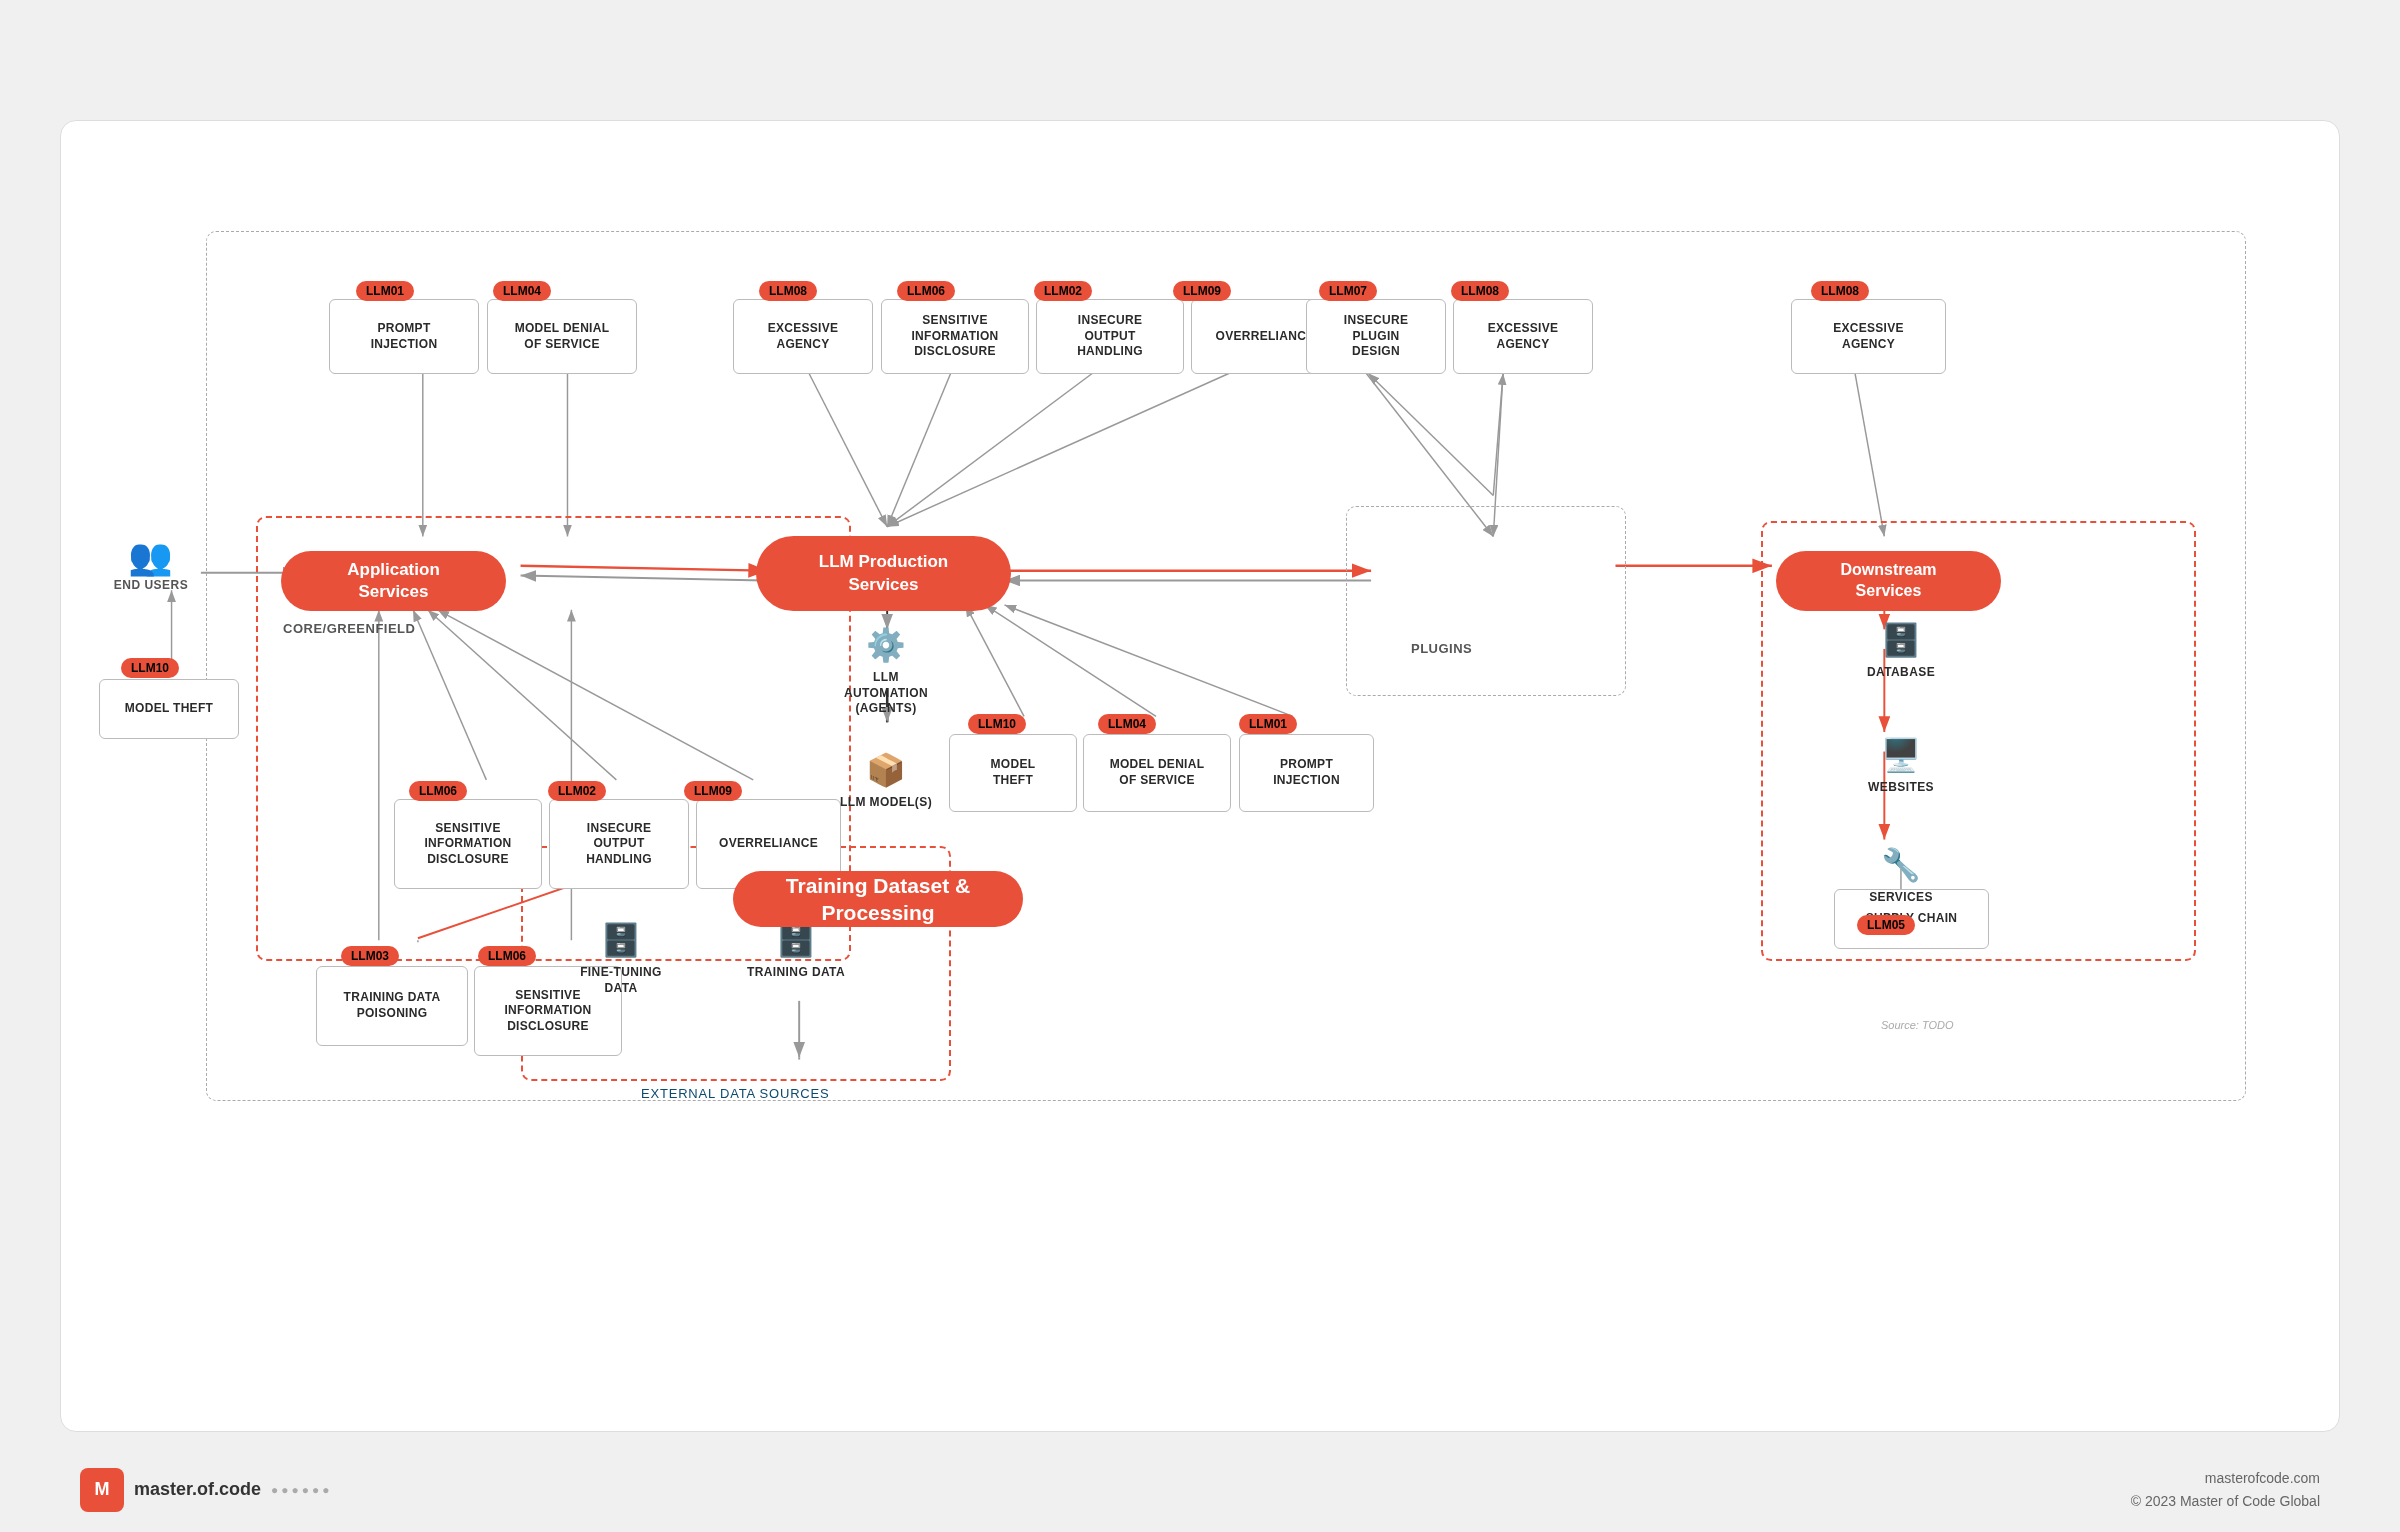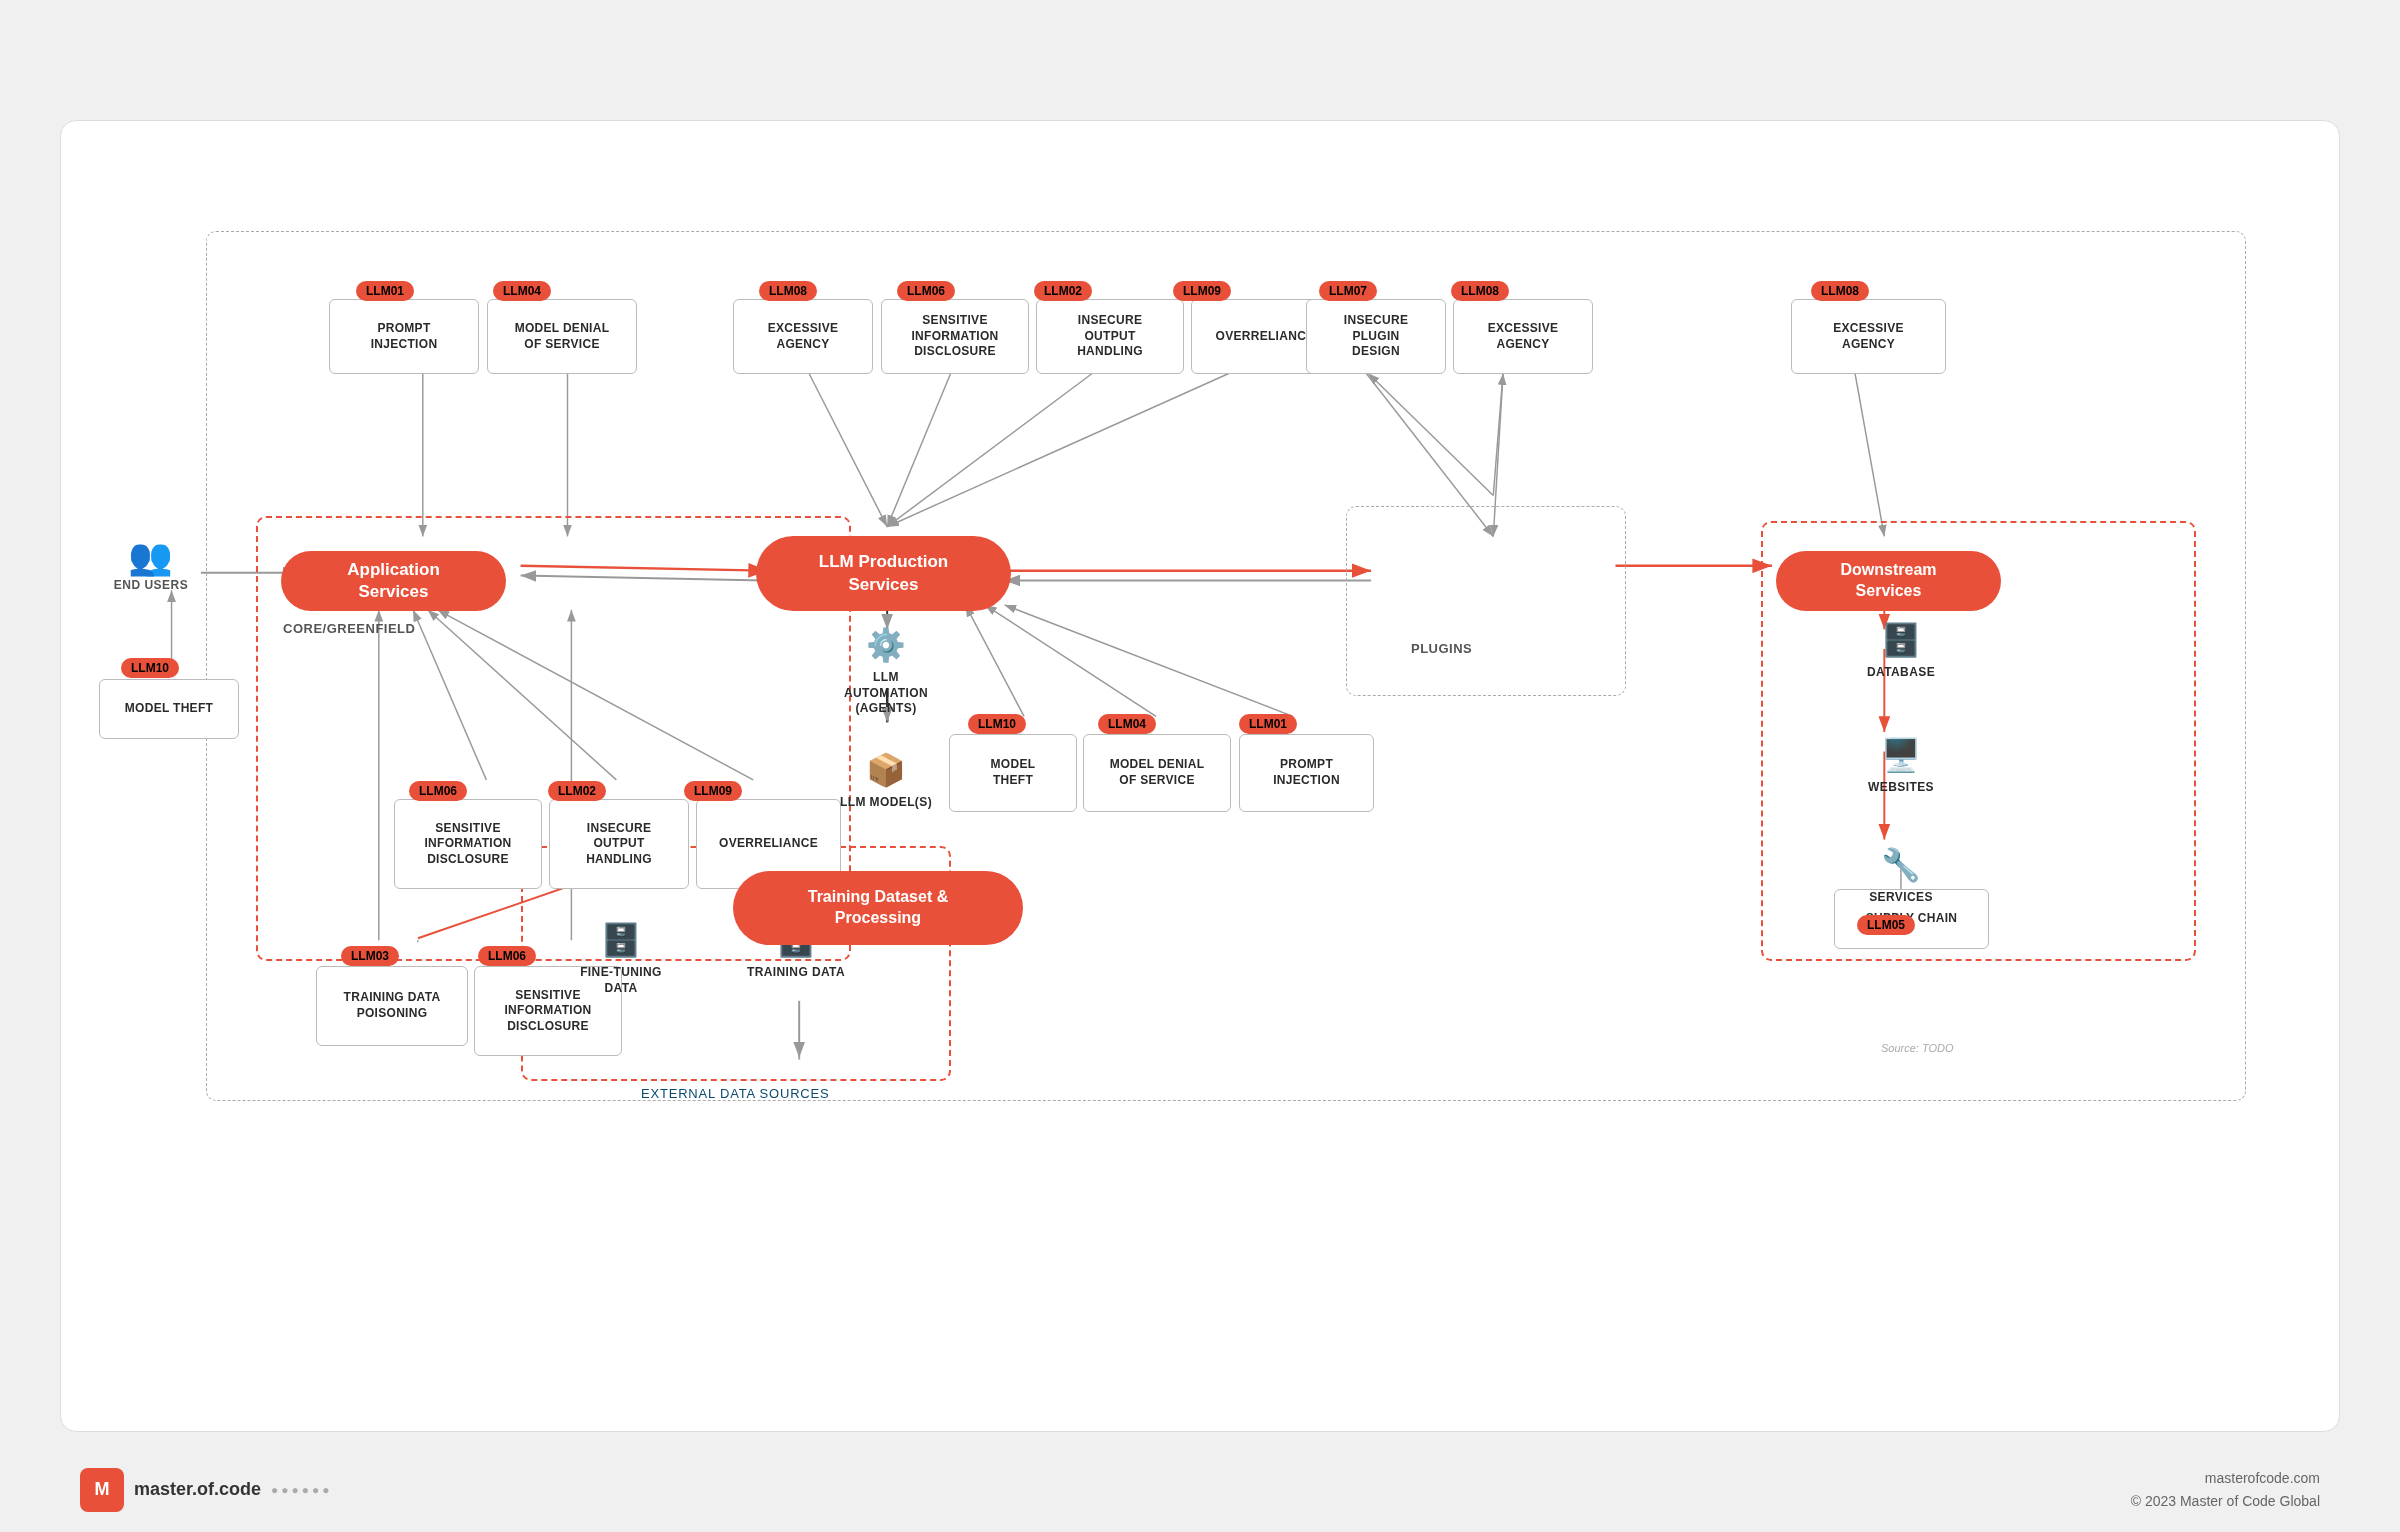--- a/index.html
+++ b/index.html
@@ -282,21 +282,21 @@
       <div class="label" style="font-size:12px; font-weight:700; color:#555; text-transform:uppercase; letter-spacing:0.5px; ">END USERS</div>
     </div>
 
     <div class="oval" style="left:220px; top:430px; width:225px; height:60px; font-size:17px;">Application<br>Services</div>
 
     <div class="oval" style="left:695px; top:415px; width:255px; height:75px; font-size:17px;">LLM Production<br>Services</div>
 
 
     <div class="oval" style="left:1715px; top:430px; width:225px; height:60px; font-size:16px;">Downstream<br>Services</div>
 
-    <div class="oval" style="left:672px; top:750px; width:290px; height:74px; font-size:16px; ">Training Dataset &amp;<br>Processing</div>
+    <div class="oval" style="left:672px; top:750px; width:290px; height:56px; font-size:21px; ">Training Dataset &amp;<br>Processing</div>
 
     <div class="badge" style="left:295px; top:160px; font-size:12px;">LLM01</div>
     <div class="badge" style="left:432px; top:160px; font-size:12px;">LLM04</div>
     <div class="badge" style="left:698px; top:160px; font-size:12px;">LLM08</div>
     <div class="badge" style="left:836px; top:160px; font-size:12px;">LLM06</div>
     <div class="badge" style="left:973px; top:160px; font-size:12px;">LLM02</div>
     <div class="badge" style="left:1112px; top:160px; font-size:12px;">LLM09</div>
     <div class="badge" style="left:1258px; top:160px; font-size:12px;">LLM07</div>
     <div class="badge" style="left:1390px; top:160px; font-size:12px;">LLM08</div>
     <div class="badge" style="left:1750px; top:160px; font-size:12px;">LLM08</div>
@@ -375,21 +375,21 @@
       <div class="icon-label">WEBSITES</div>
     </div>
 
     <div class="icon-box" style="left:1790px; top:725px; width:100px;">
       <div class="icon-img">🔧</div>
       <div class="icon-label">SERVICES</div>
     </div>
 
     <div style="position:absolute; left:580px; top:965px; font-size:13px; font-weight:400; color:#0c4a6e; text-transform:uppercase; letter-spacing:0.8px;">EXTERNAL DATA SOURCES</div>
 
-    <div style="position:absolute; left:1820px; top:921px; font-size:11px; color:#aaa; font-style:italic;">Source: TODO</div>
+    <div style="position:absolute; left:1820px; top:898px; font-size:11px; color:#aaa; font-style:italic;">Source: TODO</div>
 
   </div>
 
   <div class="footer">
     <div class="footer-logo">
       <div class="logo-icon">M</div>
       <span>master.of.code</span>
       <span style="font-size:12px; color:#aaa; letter-spacing:3px;">●●●●●●</span>
     </div>
     <div class="footer-right">

